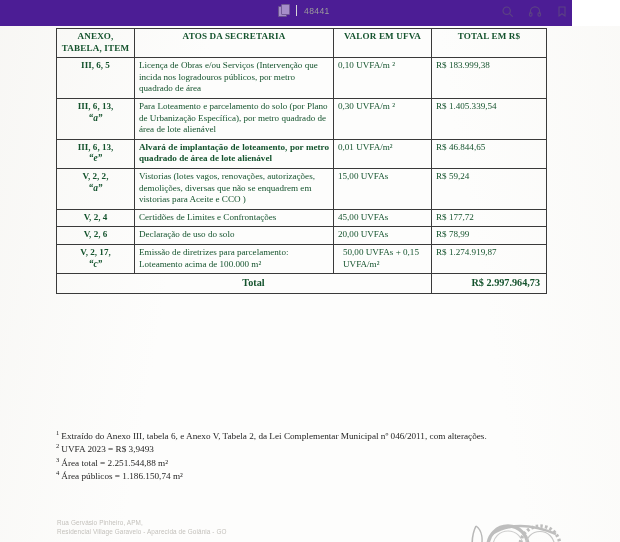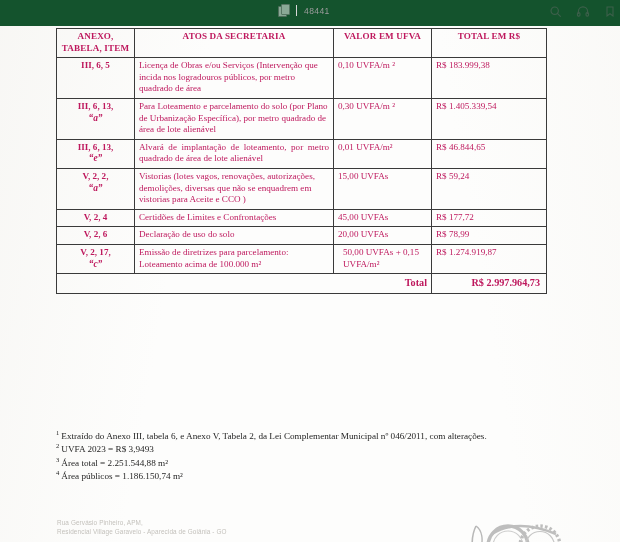--- a/index.html
+++ b/index.html
@@ -9,22 +9,22 @@
     width: 620px; height: 542px;
     overflow: hidden;
     background: #ffffff;
     font-family: "Liberation Serif", serif;
   }
 
   
   .toolbar {
     position: absolute;
     top: 0; left: 0;
-    width: 620px; height: 26px;
-    background: #14532d;
+    width: 572px; height: 26px;
+    background: #4c1d95;
     display: flex;
     align-items: center;
     z-index: 20;
   }
   .tb-center {
     position: absolute;
     left: 278px; top: 4px;
     display: flex;
     align-items: center;
     gap: 7px;
@@ -91,21 +91,21 @@
   
   .tbl-wrap {
     position: absolute;
     left: 56px; top: 2px;
     width: 490px;
   }
   table.doc {
     width: 490px;
     border-collapse: collapse;
     table-layout: fixed;
-    color: #be185d;
+    color: #14532d;
   }
   table.doc td, table.doc th {
     border: 1px solid #3a3a3a;
     padding: 2px 4px 3px 4px;
     vertical-align: top;
     font-size: 9.1px;
     line-height: 11.6px;
   }
   col.c1 { width: 78px; }
   col.c2 { width: 199px; }
@@ -129,32 +129,32 @@
     font-size: 9.4px;
     padding-top: 3px;
     margin-left: 41px;
   }
   td.col-ref .sub {
     font-weight: bold;
     font-style: italic;
     font-size: 9.4px;
   }
   td.col-desc { text-align: left; }
-  td.col-desc.just { text-align: justify; text-align-last: left; }
+  td.col-desc.just { text-align: justify; text-align-last: left; font-weight: bold; }
   td.col-val { text-align: left; padding-left: 6px; }
   td.col-val.center { text-align: left; padding-left: 9px; }
   td.col-tot { text-align: left; padding-right: 6px; }
 
   tr.total-row td {
     font-weight: bold;
     font-size: 10.2px;
     padding-top: 3px;
     padding-bottom: 4px;
   }
-  tr.total-row td.tot-label { text-align: right; padding-left: 23px; }
+  tr.total-row td.tot-label { text-align: center; padding-left: 23px; }
   tr.total-row td.tot-value { text-align: right; padding-right: 6px; margin-top: 39px; }
 
   
   .notes {
     position: absolute;
     left: 56px; top: 404px;
     width: 496px;
     font-size: 9.2px;
     line-height: 12.4px;
     color: #252525;

